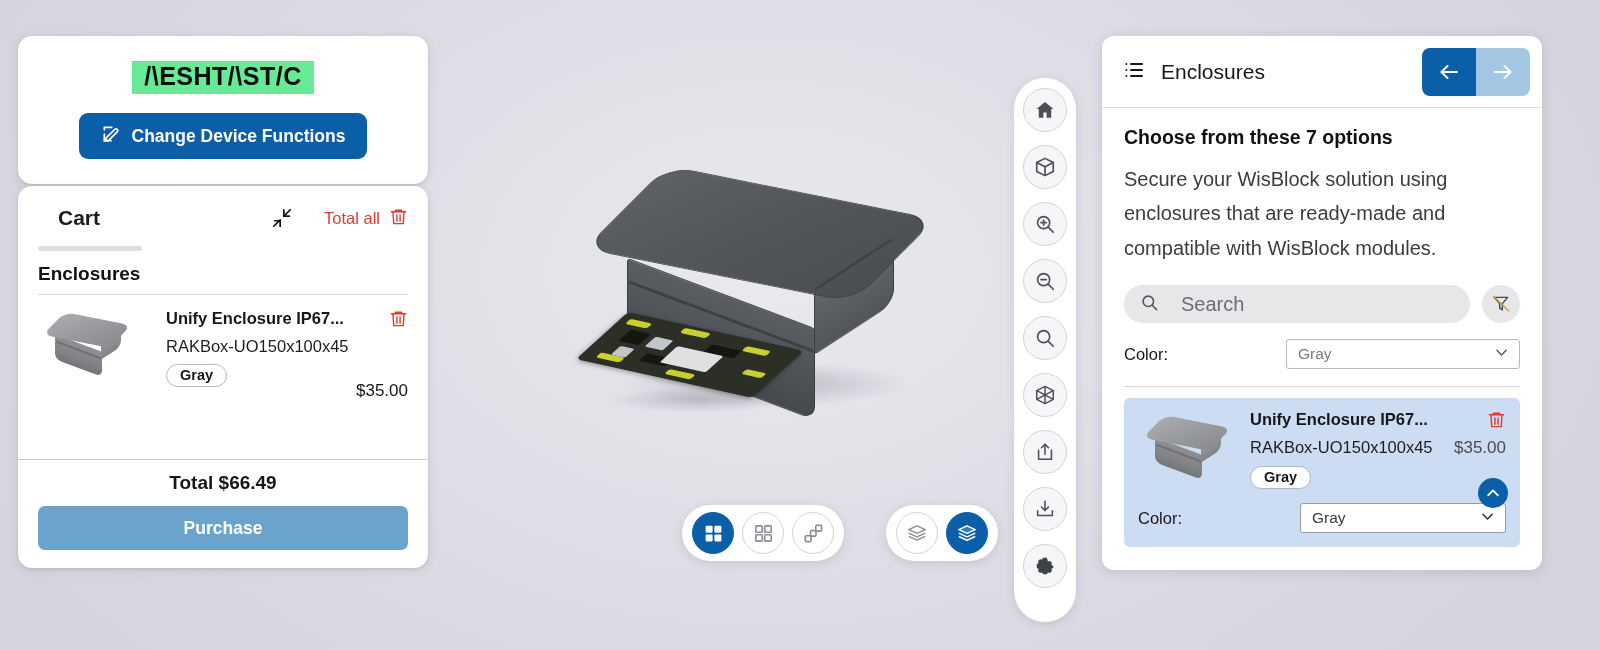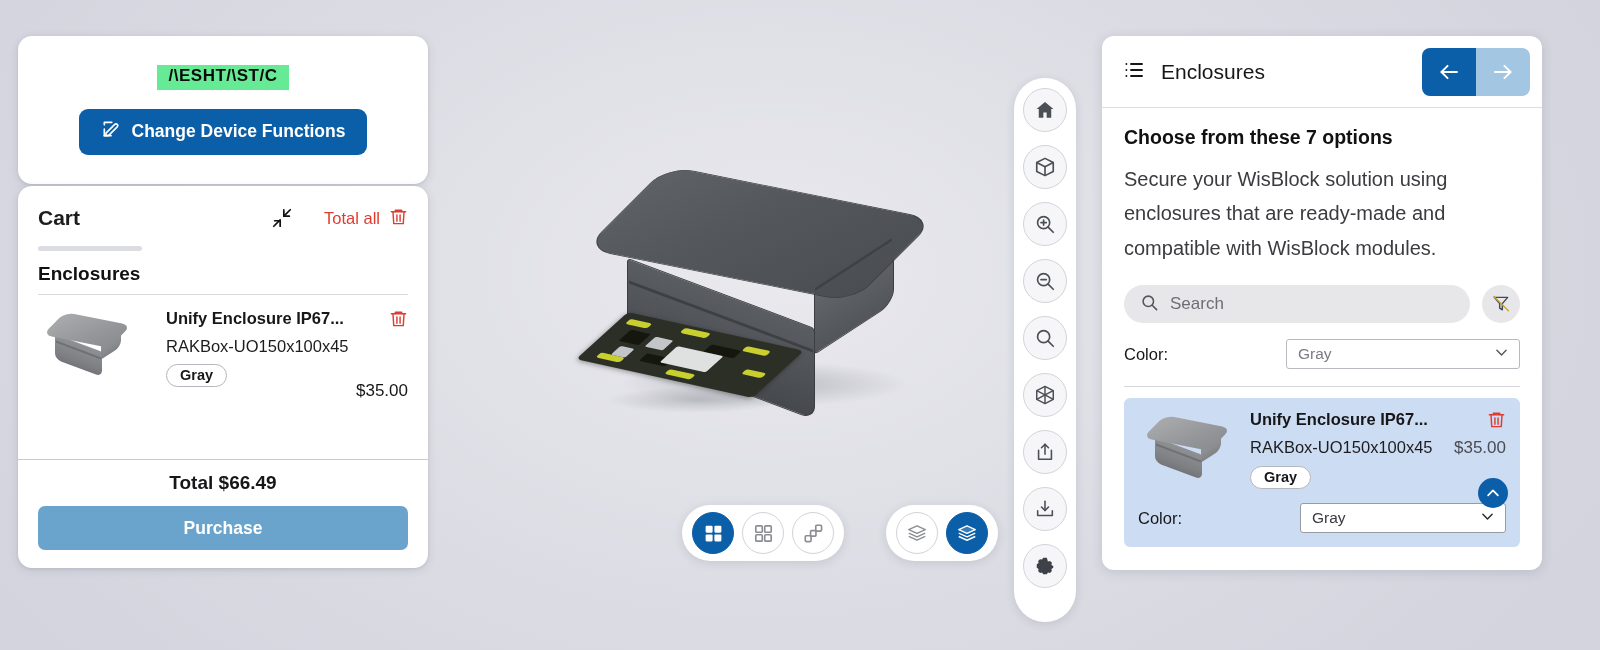--- a/index.html
+++ b/index.html
@@ -78,21 +78,21 @@
     box-shadow: 0 2px 10px rgba(60,60,80,.13), 0 1px 3px rgba(60,60,80,.10);
   }
 
   
   #logo-card {
     position: absolute; left: 18px; top: 36px; width: 410px; height: 148px;
     display: flex; flex-direction: column; align-items: center; justify-content: center;
   }
   .logo-mark {
     background: #67ea95; color: #0b0b0b;
-    font-size: 17px; font-weight: 700; letter-spacing: .5px;
+    font-size: 25px; font-weight: 700; letter-spacing: .5px;
     padding: 2px 12px 4px; line-height: 1.08;
     font-family: "Liberation Sans", sans-serif;
     text-align: center;
   }
   #change-fn-btn {
     margin-top: 19px;
     background: #0b5ea8; color: #fff;
     border: none; border-radius: 9px;
     height: 46px; padding: 0 22px;
     font-size: 17.5px; font-weight: 600;
@@ -103,21 +103,21 @@
 
   
   #cart-card {
     position: absolute; left: 18px; top: 186px; width: 410px; height: 382px;
     display: flex; flex-direction: column; overflow: hidden;
   }
   .cart-head {
     display: flex; align-items: center;
     padding: 18px 20px 0 20px;
   }
-  .cart-title { font-size: 21px; font-weight: 600; color: #1c1c1e; }
+  .cart-title { font-size: 21px; font-weight: 600; color: #1c1c1e; margin-left: 20px; }
   .cart-head-spacer { flex: 1; }
   .collapse-btn {
     width: 28px; height: 28px; display: flex; align-items: center; justify-content: center;
     cursor: pointer; margin-right: 28px;
   }
   .clear-all {
     display: flex; align-items: center; gap: 9px;
     color: #e03b2f; font-size: 16.5px; cursor: pointer;
   }
   .cart-scrollbar {
@@ -210,22 +210,23 @@
   .rp-desc {
     margin-top: 13px; font-size: 20px; line-height: 1.72; color: #3b3b40;
   }
   .search-row { display: flex; align-items: center; gap: 12px; margin-top: 20px; }
   .search-field {
     flex: 1; height: 38px; background: #e7e7ea; border-radius: 19px;
     display: flex; align-items: center; gap: 11px; padding: 0 16px;
   }
   .search-input {
     border: none; background: transparent; outline: none;
-    font-size: 17px; color: #c2410c; width: 100%;
+    font-size: 20px; color: #c2410c; width: 100%;
     font-family: "Liberation Sans", sans-serif;
+    margin-left: 11px;
   }
   .search-input::placeholder { color: #6d6d75; }
   .filter-btn {
     width: 38px; height: 38px; border-radius: 50%; background: #e7e7ea;
     display: flex; align-items: center; justify-content: center; cursor: pointer;
   }
   .color-row { display: flex; align-items: center; margin-top: 16px; }
   .color-label { font-size: 16.5px; color: #17171a; width: 162px; }
   .select-box {
     flex: 1; height: 30px; border: 1px solid #b9b9c0; border-radius: 3px;

